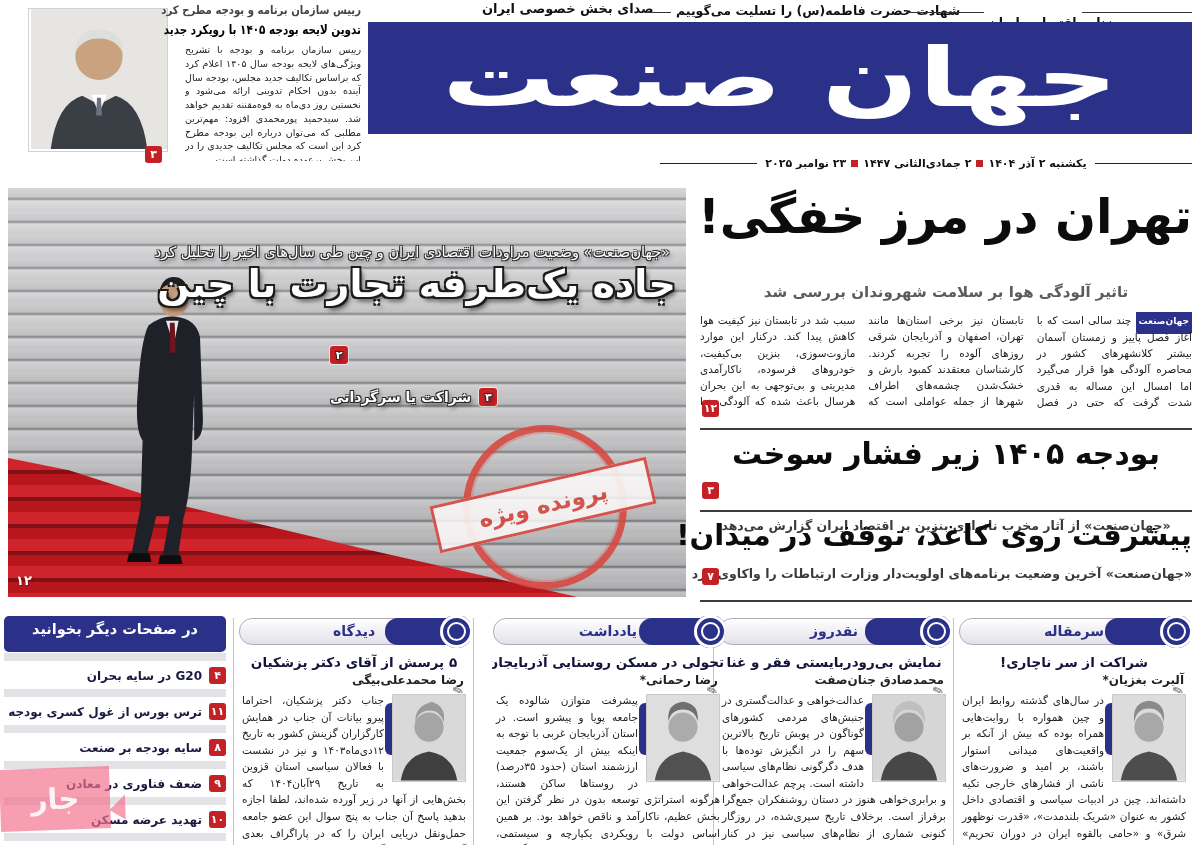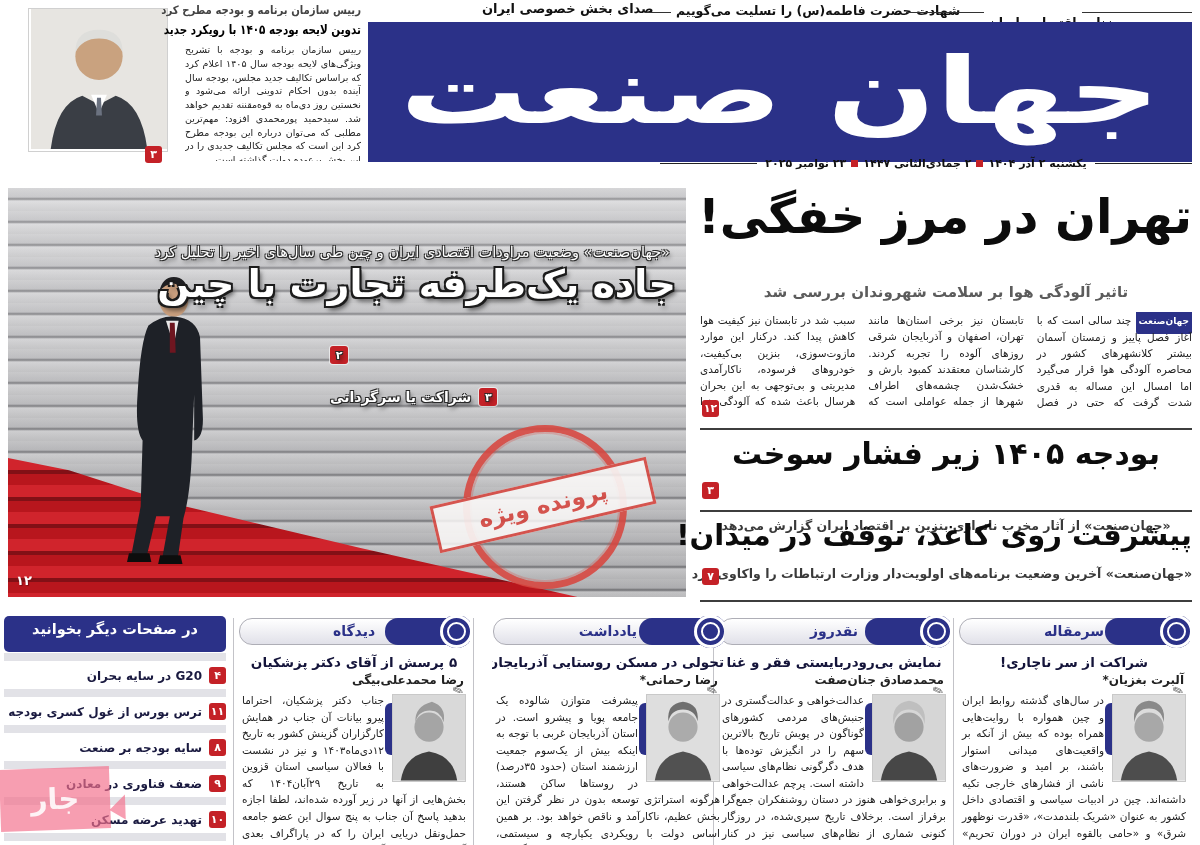--- a/index.html
+++ b/index.html
@@ -3,21 +3,21 @@
 <meta charset="utf-8">
 <style>
   html,body{margin:0;padding:0;background:#9a9aa0;}
   .page{position:relative;width:1200px;height:845px;margin:0 auto;background:#fff;overflow:hidden;
         font-family:"DejaVu Sans",sans-serif;direction:rtl;color:#1b1b1b;}
   .abs{position:absolute;}
   
   .ts-text{position:absolute;font-weight:bold;font-size:12.5px;color:#111;white-space:nowrap;}
   .hrule{position:absolute;height:1px;background:#333;}
   
-  .mast{position:absolute;left:368px;top:22px;width:824px;height:140px;background:var(--navy);}
+  .mast{position:absolute;left:368px;top:22px;width:824px;height:112px;background:var(--navy);}
   .mast svg{display:block;width:100%;height:100%;}
   
   .dateline{position:absolute;top:155px;height:16px;display:flex;align-items:center;gap:8px;}
   .dateline .fill{flex:1;height:1px;background:#222;}
   .dl-text{font-weight:bold;font-size:11px;color:#111;white-space:nowrap;direction:rtl;}
   .sq{display:inline-block;width:7px;height:7px;background:var(--red);margin:0 5px;vertical-align:middle;}
   
   .badge{display:inline-flex;align-items:center;justify-content:center;background:var(--red);color:#fff;
          font-weight:bold;border-radius:3px;width:17px;height:17px;font-size:11px;line-height:1;flex:0 0 auto;}
   

